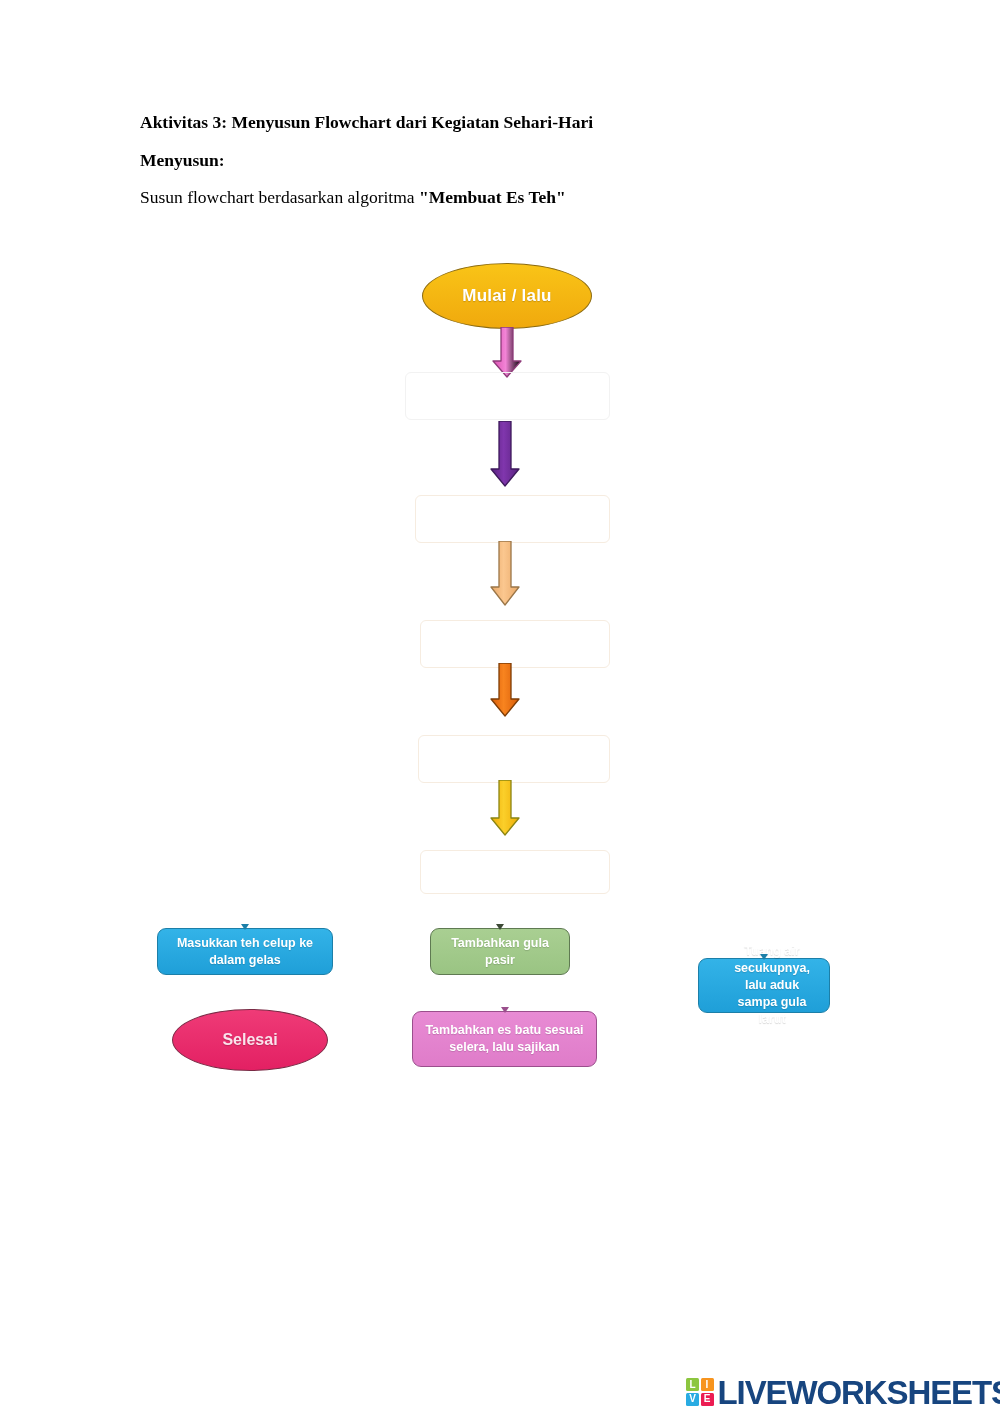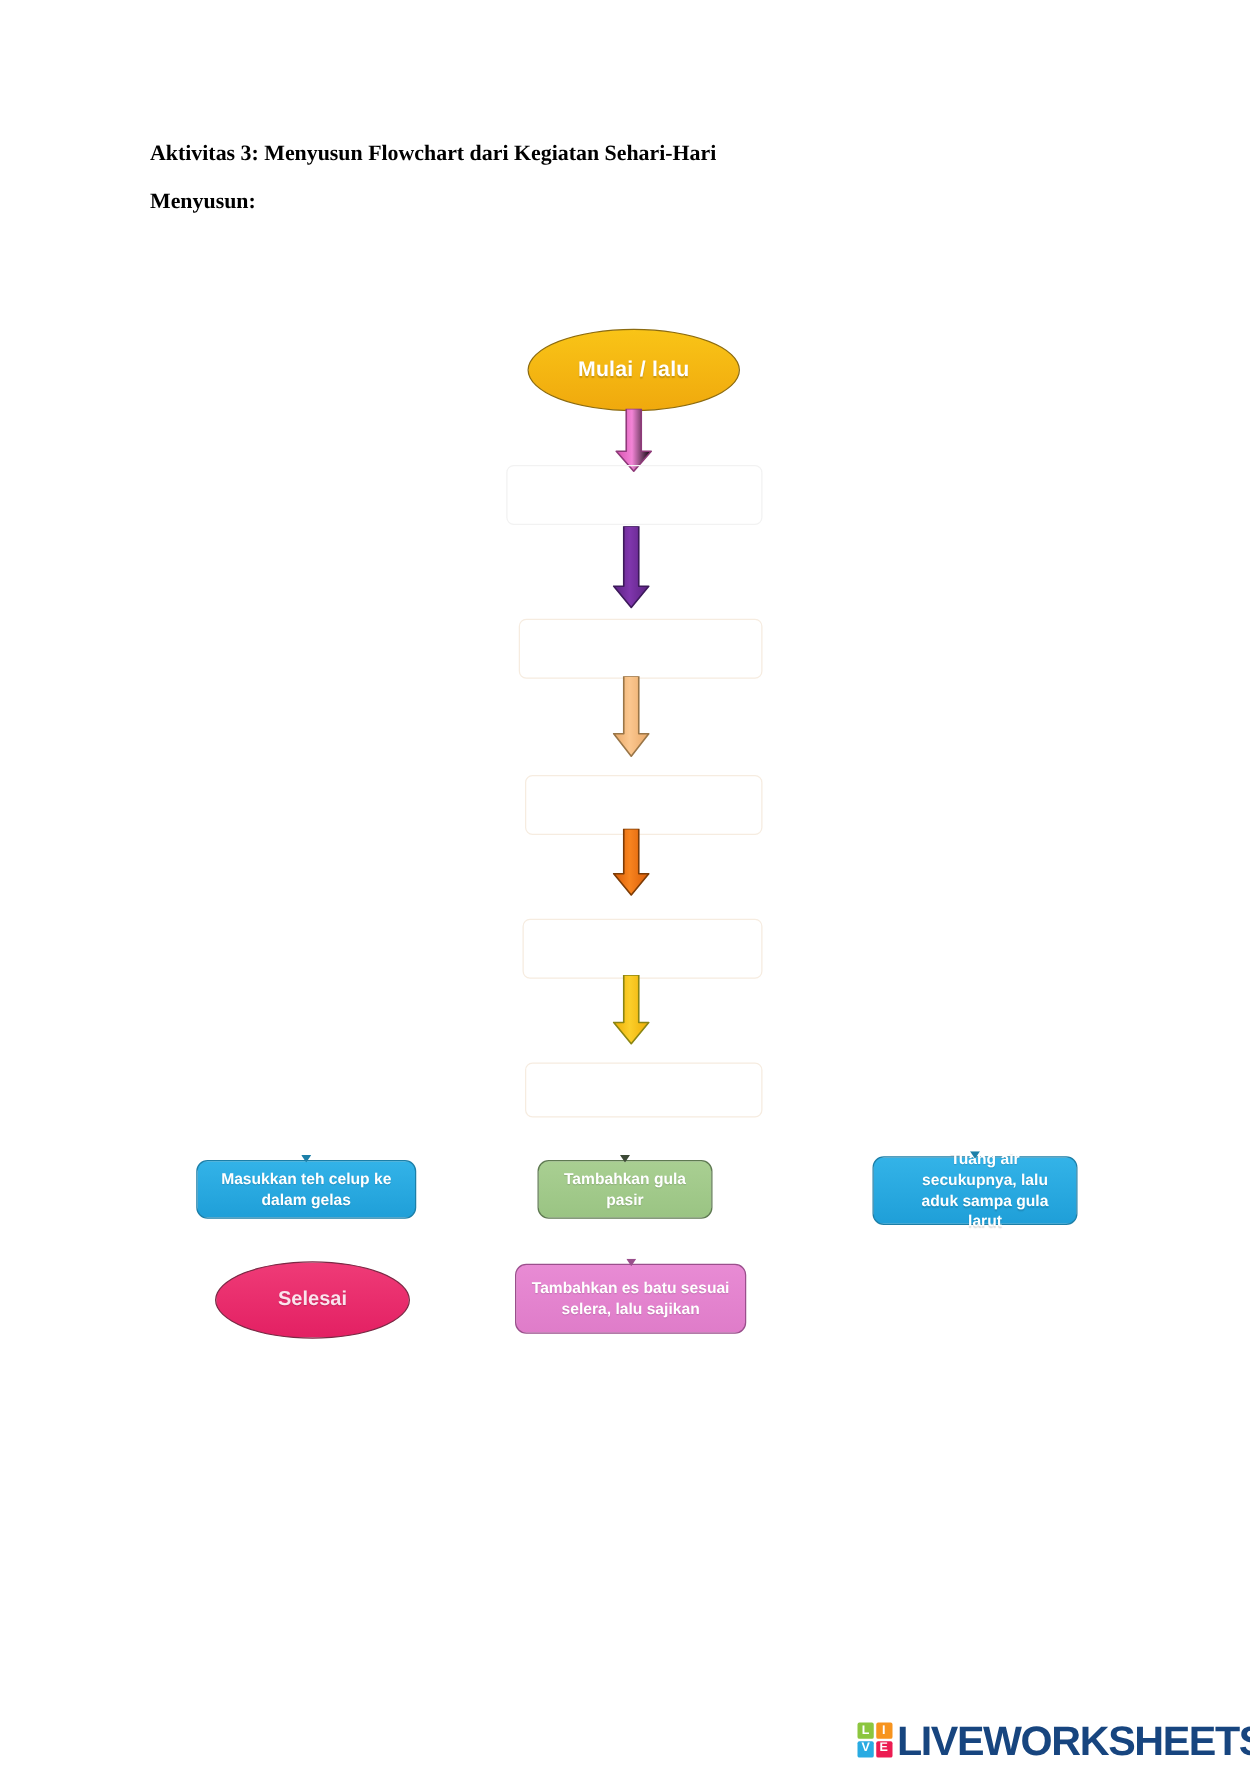--- a/index.html
+++ b/index.html
@@ -26,20 +26,21 @@
     top: 114px;
     width: 760px;
   }
   .line {
     font-family: "Liberation Serif", serif;
     font-size: 17.5px;
     color: #000000;
     line-height: 1;
     margin-bottom: 20px;
     white-space: nowrap;
+    margin-left: 20px;
   }
   .line.bold {
     font-weight: bold;
   }
   .line .bold-inline {
     font-weight: bold;
   }
 
   
   .flow {
@@ -106,21 +107,21 @@
     background: linear-gradient(180deg, #a9cf92 0%, #9ac483 100%);
     border: 1.5px solid #5f7a52;
   }
   .box-pink {
     background: linear-gradient(180deg, #e88bd4 0%, #df7cc9 100%);
     border: 1.5px solid #9a4f8c;
   }
 
   .box-teh     { left: 157px;  top: 928px;  width: 176px; height: 47px; }
   .box-gula    { left: 430px;  top: 928px;  width: 140px; height: 47px; }
-  .box-air     { left: 698px;  top: 925px;  width: 164px; height: 55px; padding-left: 26px; }
+  .box-air     { left: 698px;  top: 958px;  width: 132px; height: 55px; padding-left: 26px; }
   .box-esbatu  { left: 412px;  top: 1011px; width: 185px; height: 56px; }
 
   
   .nub {
     position: absolute;
     top: -5px;
     left: 50%;
     margin-left: -4px;
     width: 8px;
     height: 6px;
@@ -184,20 +185,21 @@
   }
 </style>
 </head>
 <body>
 
 <div class="page">
 
   <div class="text-block">
     <div class="line bold">Aktivitas 3: Menyusun Flowchart dari Kegiatan Sehari-Hari</div>
     <div class="line bold">Menyusun:</div>
+    <div class="line"><span>Susun flowchart berdasarkan algoritma </span><span class="bold-inline">"Membuat Es Teh"</span></div>
   </div>
 
   <div class="flow">
 
     <div class="node ellipse-start">Mulai / lalu</div>
 
     <div class="arrow" style="left:487px; top:327px;">
       <svg width="40" height="52" viewBox="0 0 40 52">
         <defs>
           <linearGradient id="gpink" x1="0" y1="0" x2="1" y2="0">

